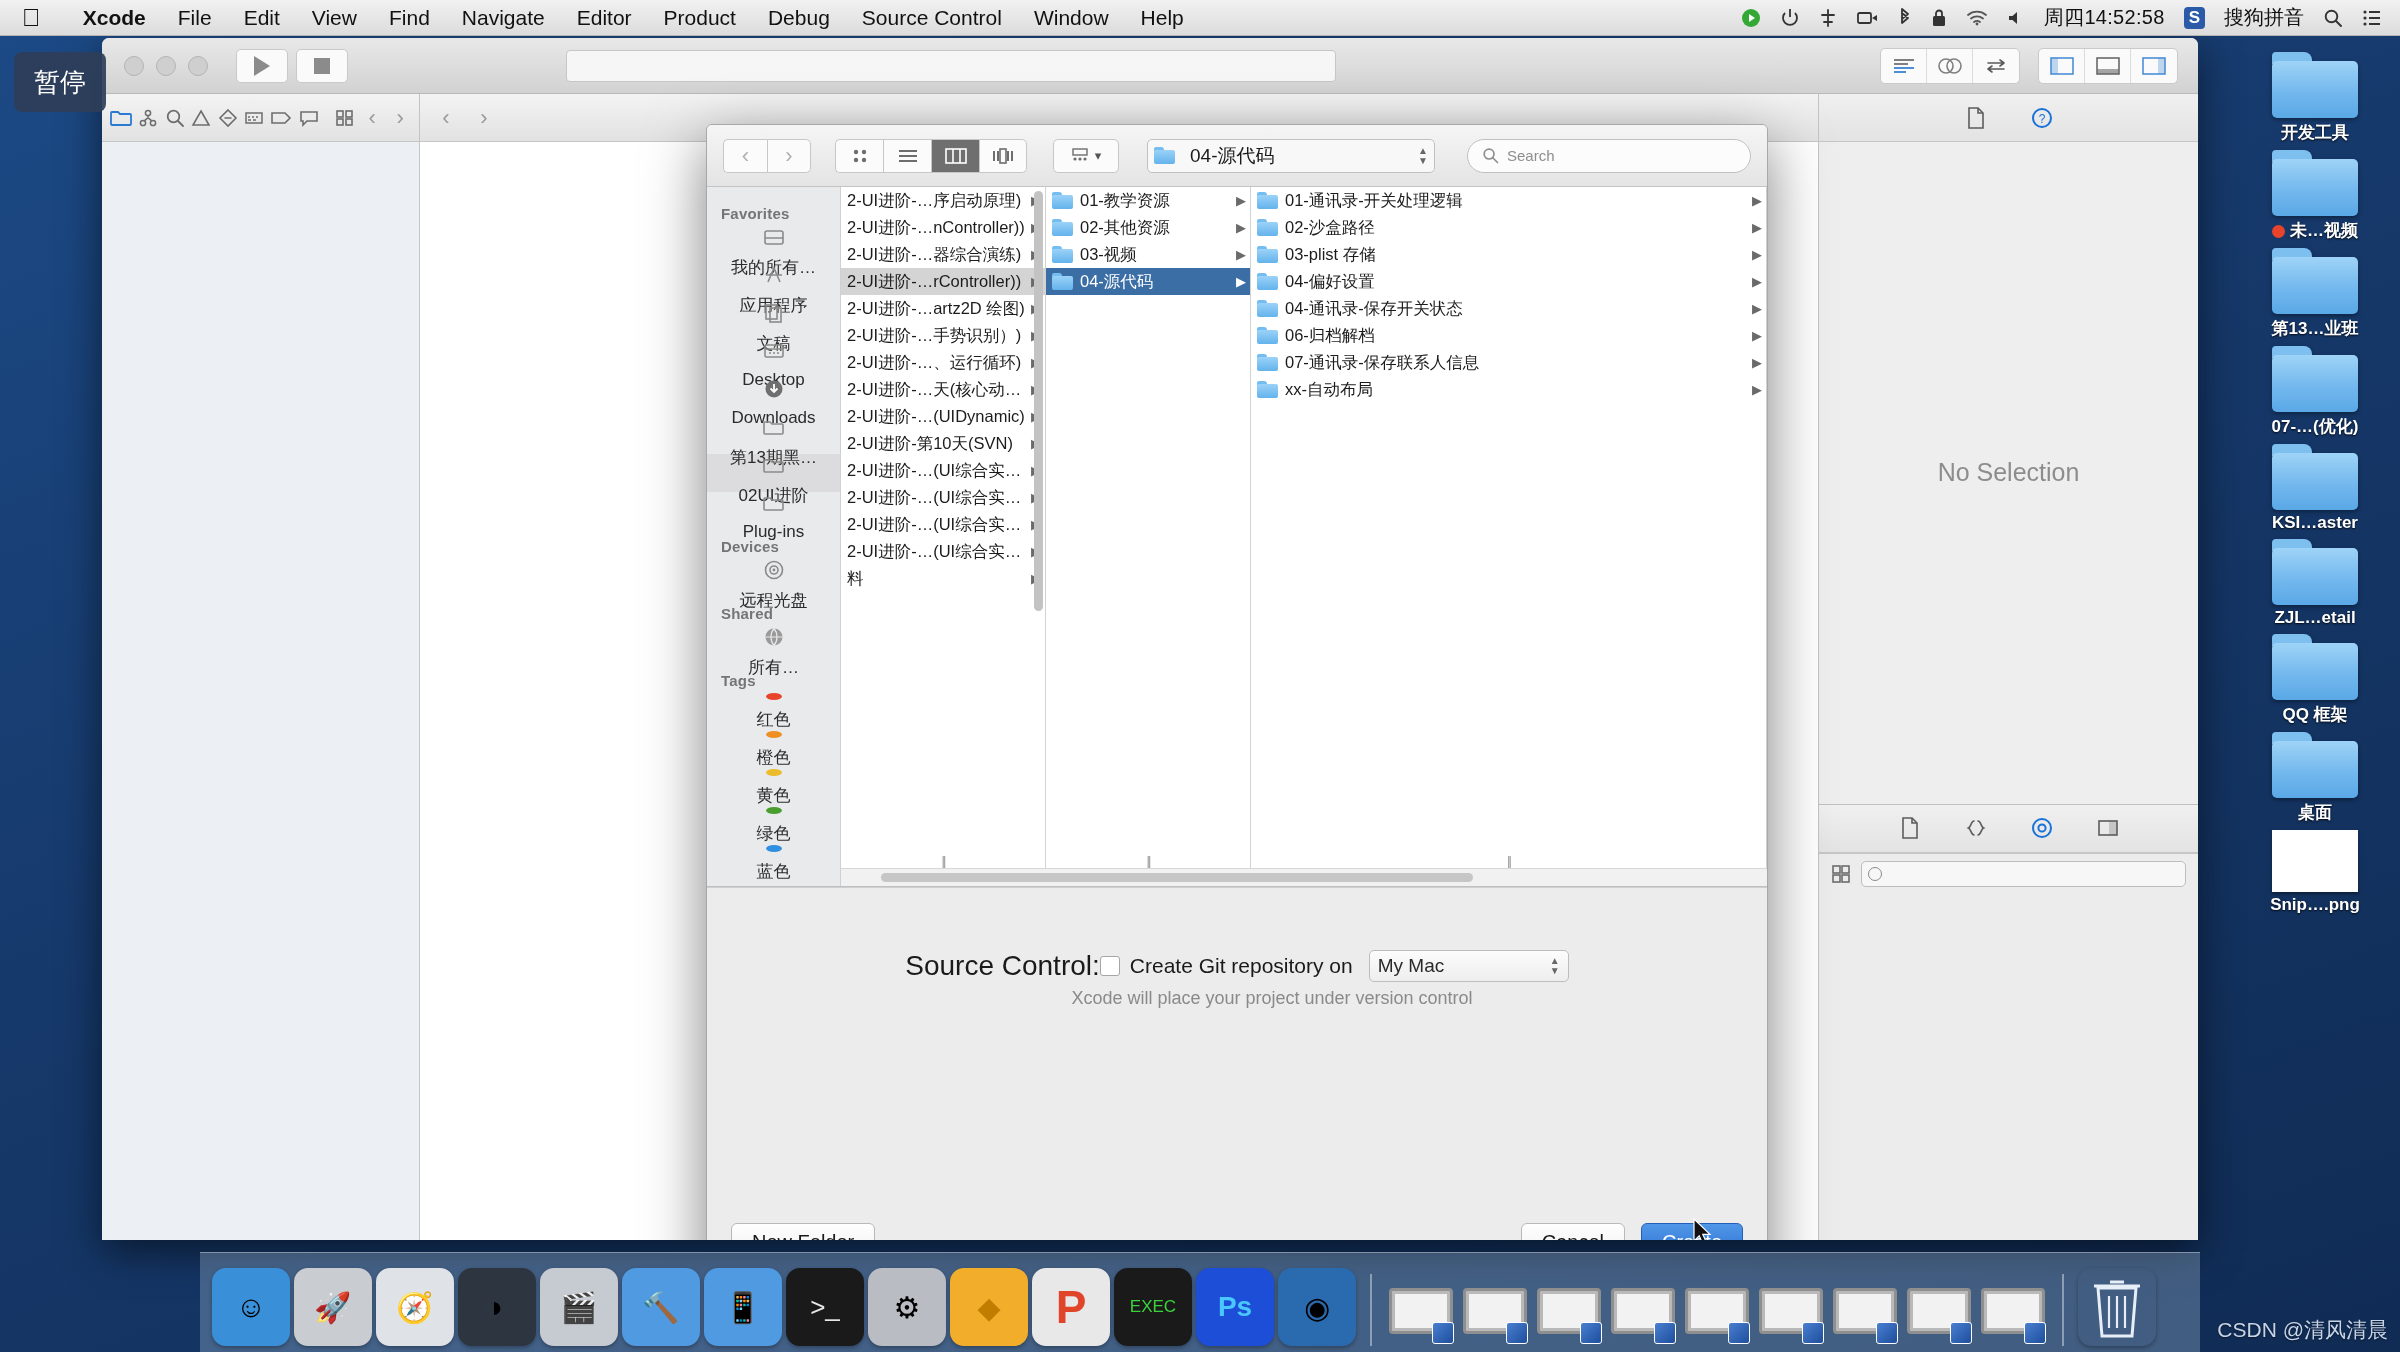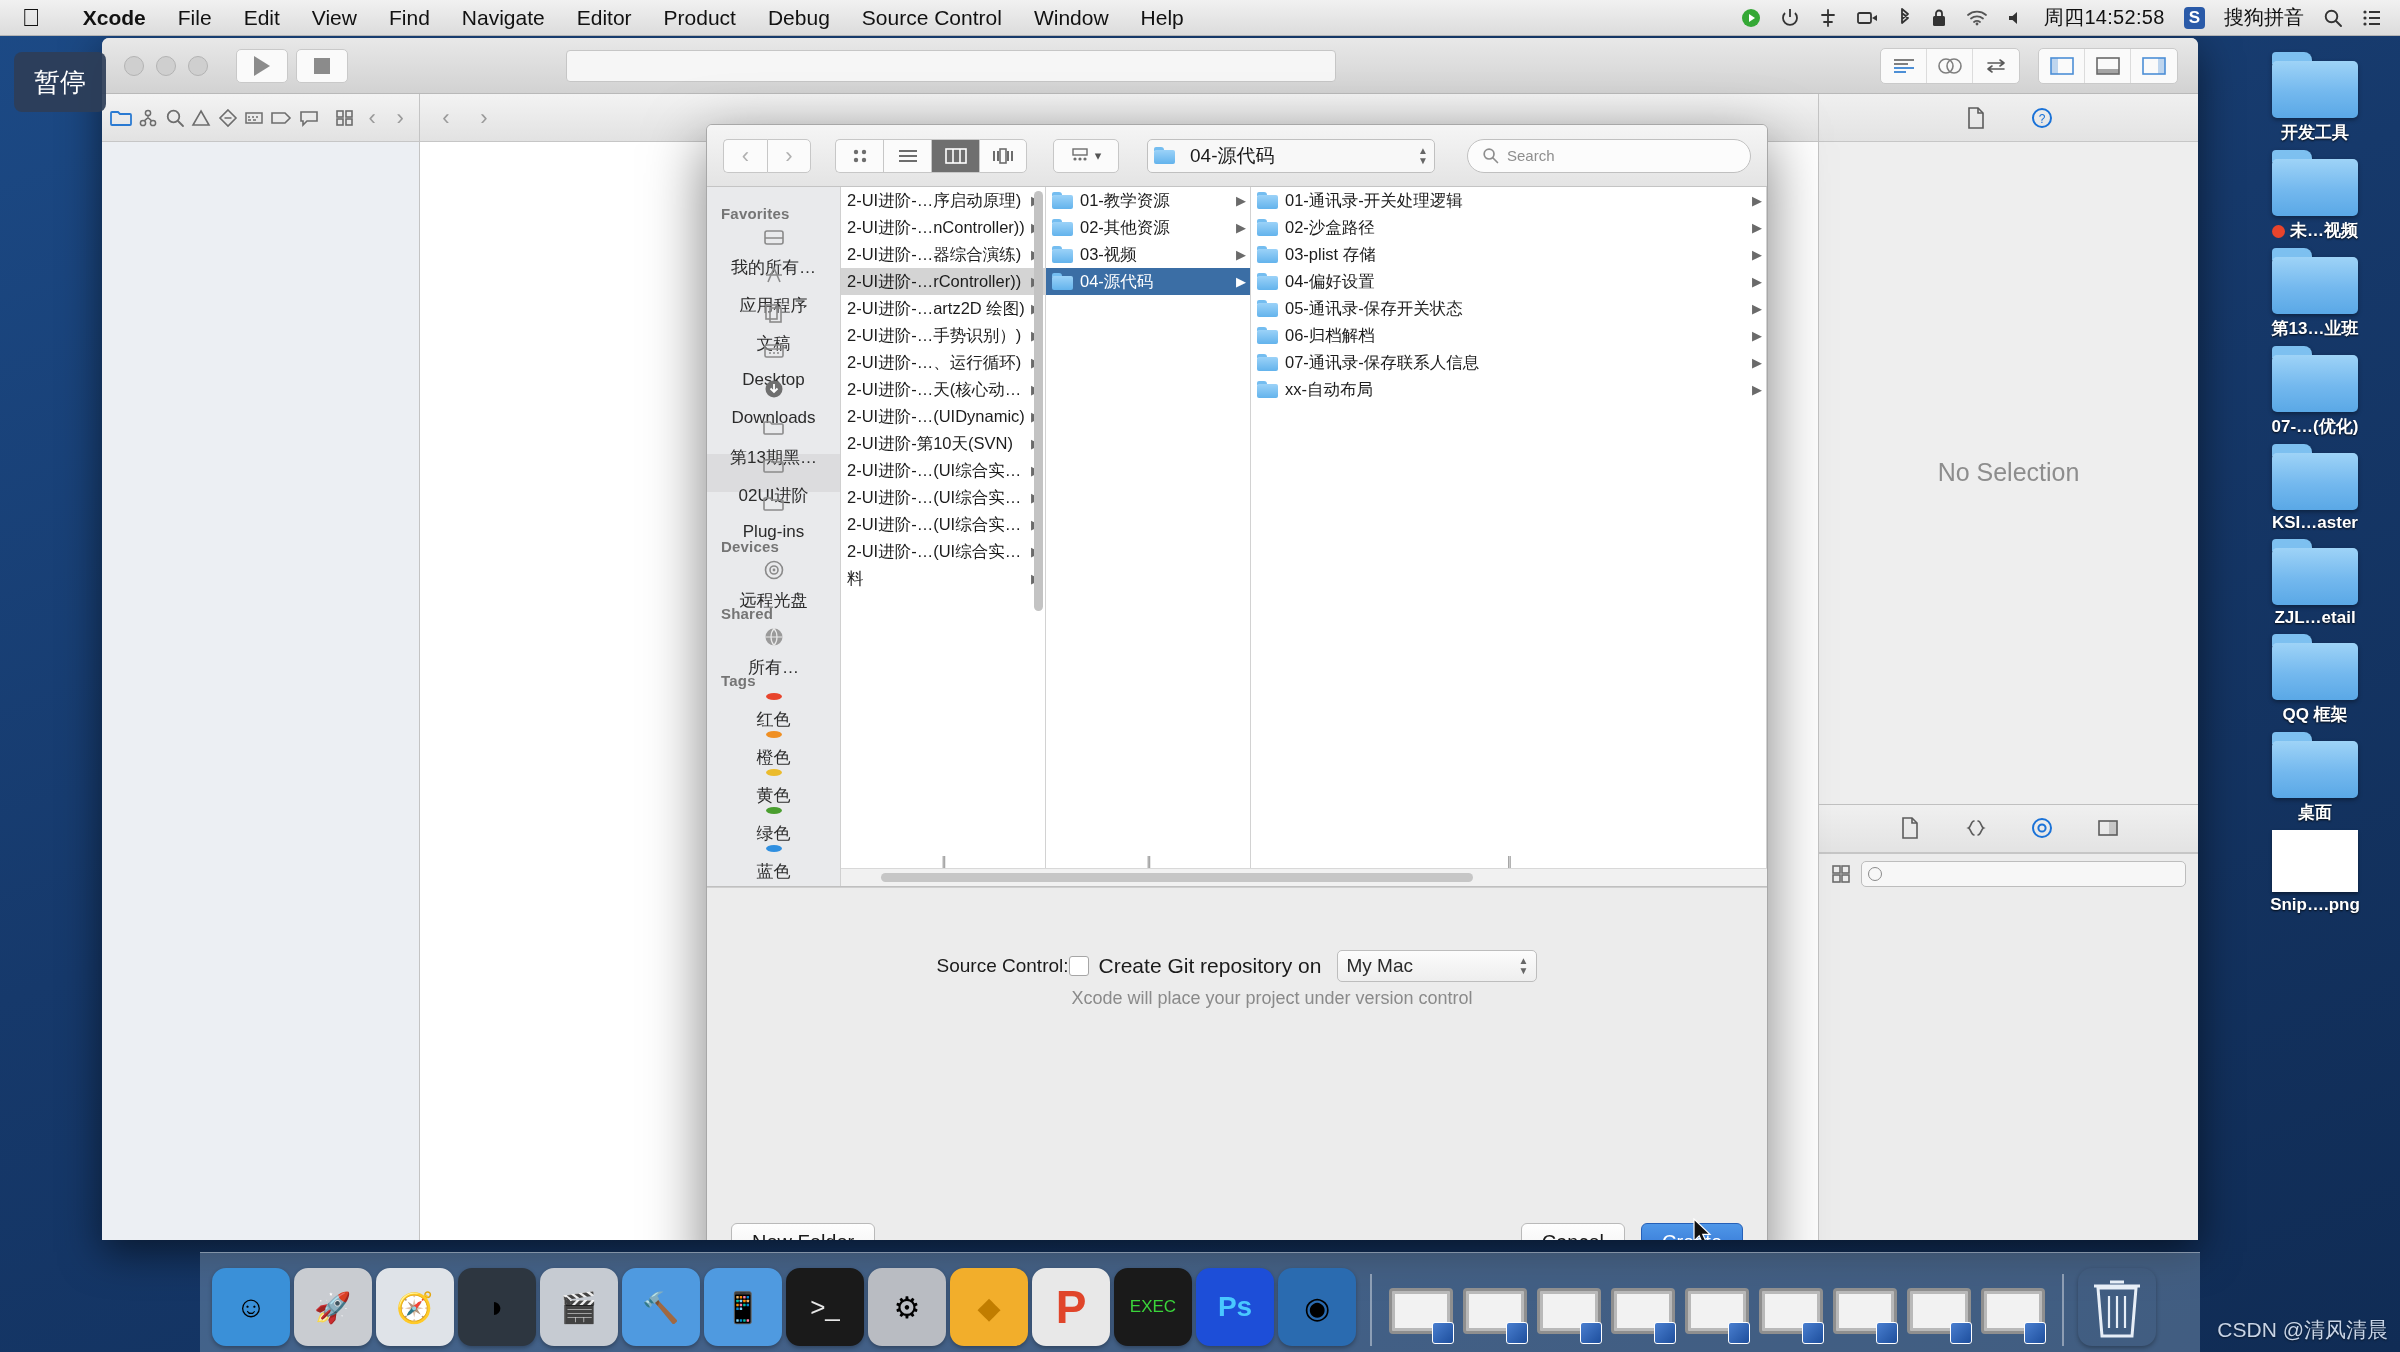--- a/index.html
+++ b/index.html
@@ -258,21 +258,21 @@
   }
 
   #sheet-options {
     flex: 1; background: #ececec; position: relative;
     border-top: 1px solid #cfcfcf;
   }
   #srcctl-row {
     position: absolute; left: 0; top: 62px; width: 100%;
     display: flex; justify-content: center; align-items: center;
   }
-  .sc-label { font-size: 19px; color: #1a1a1a; }
+  .sc-label { font-size: 28px; color: #1a1a1a; }
   .sc-check {
     width: 20px; height: 20px; background: #fff; border: 1px solid #a6a6a6;
     border-radius: 3px; margin-right: 10px;
   }
   .sc-text { font-size: 21px; color: #1a1a1a; margin-right: 16px; }
   .sc-popup {
     width: 200px; height: 32px; background: linear-gradient(to bottom,#fcfcfc,#eeeeee);
     border: 1px solid #bdbdbd; border-radius: 5px;
     display: flex; align-items: center; padding: 0 8px; font-size: 19px; color: #2a2a2a;
   }
@@ -869,21 +869,21 @@
                 <span class="cname">03-plist 存储</span>
                 <span class="carrow">▶</span>
               </div>
               <div class="crow">
                 <span class="fico"></span>
                 <span class="cname">04-偏好设置</span>
                 <span class="carrow">▶</span>
               </div>
               <div class="crow">
                 <span class="fico"></span>
-                <span class="cname">05-通讯录-保存开关状态</span>
+                <span class="cname">04-通讯录-保存开关状态</span>
                 <span class="carrow">▶</span>
               </div>
               <div class="crow">
                 <span class="fico"></span>
                 <span class="cname">06-归档解档</span>
                 <span class="carrow">▶</span>
               </div>
               <div class="crow">
                 <span class="fico"></span>
                 <span class="cname">07-通讯录-保存联系人信息</span>

